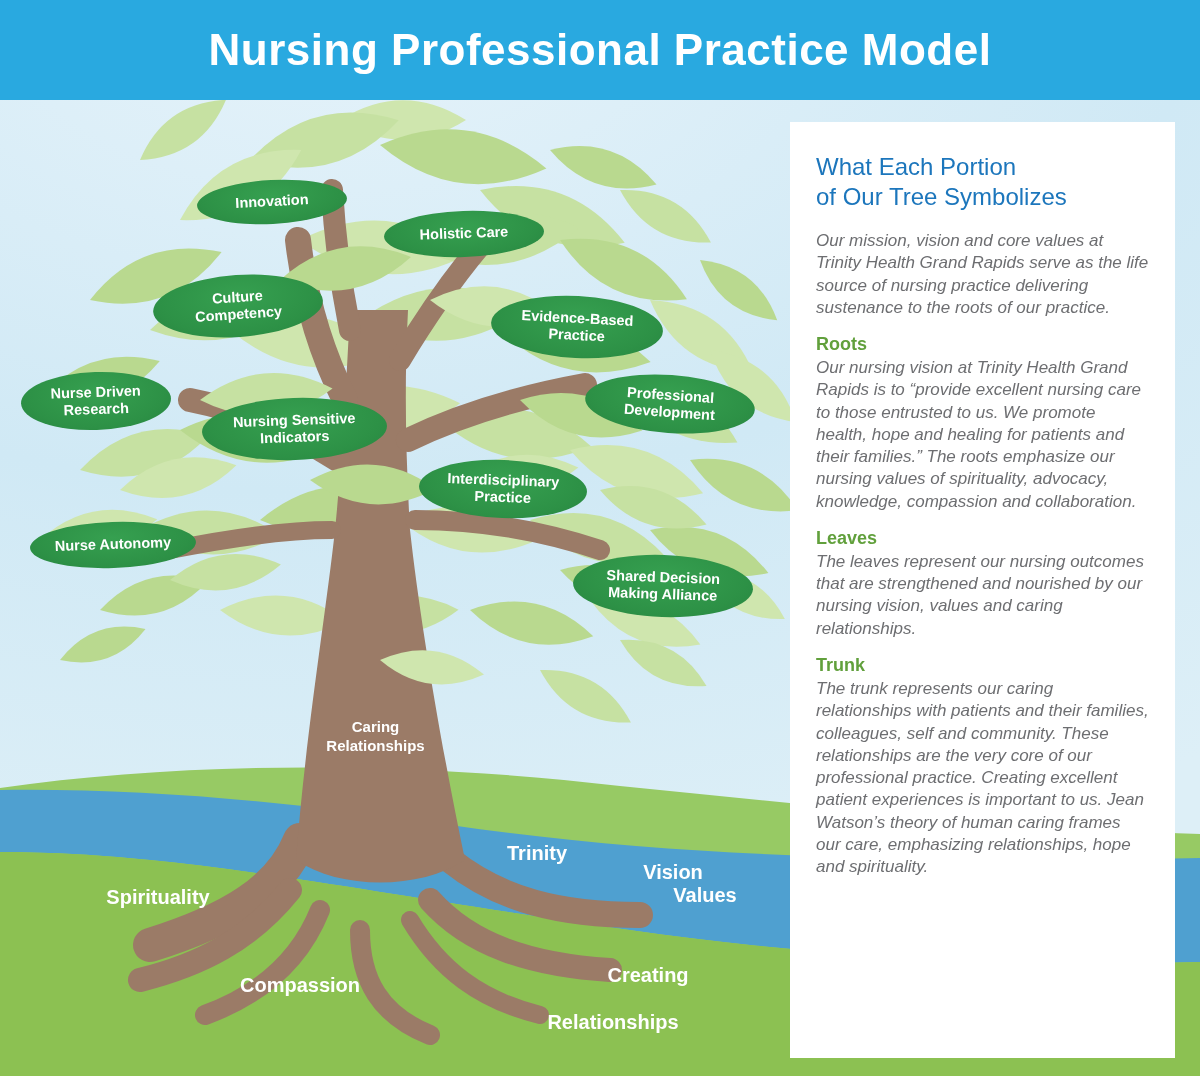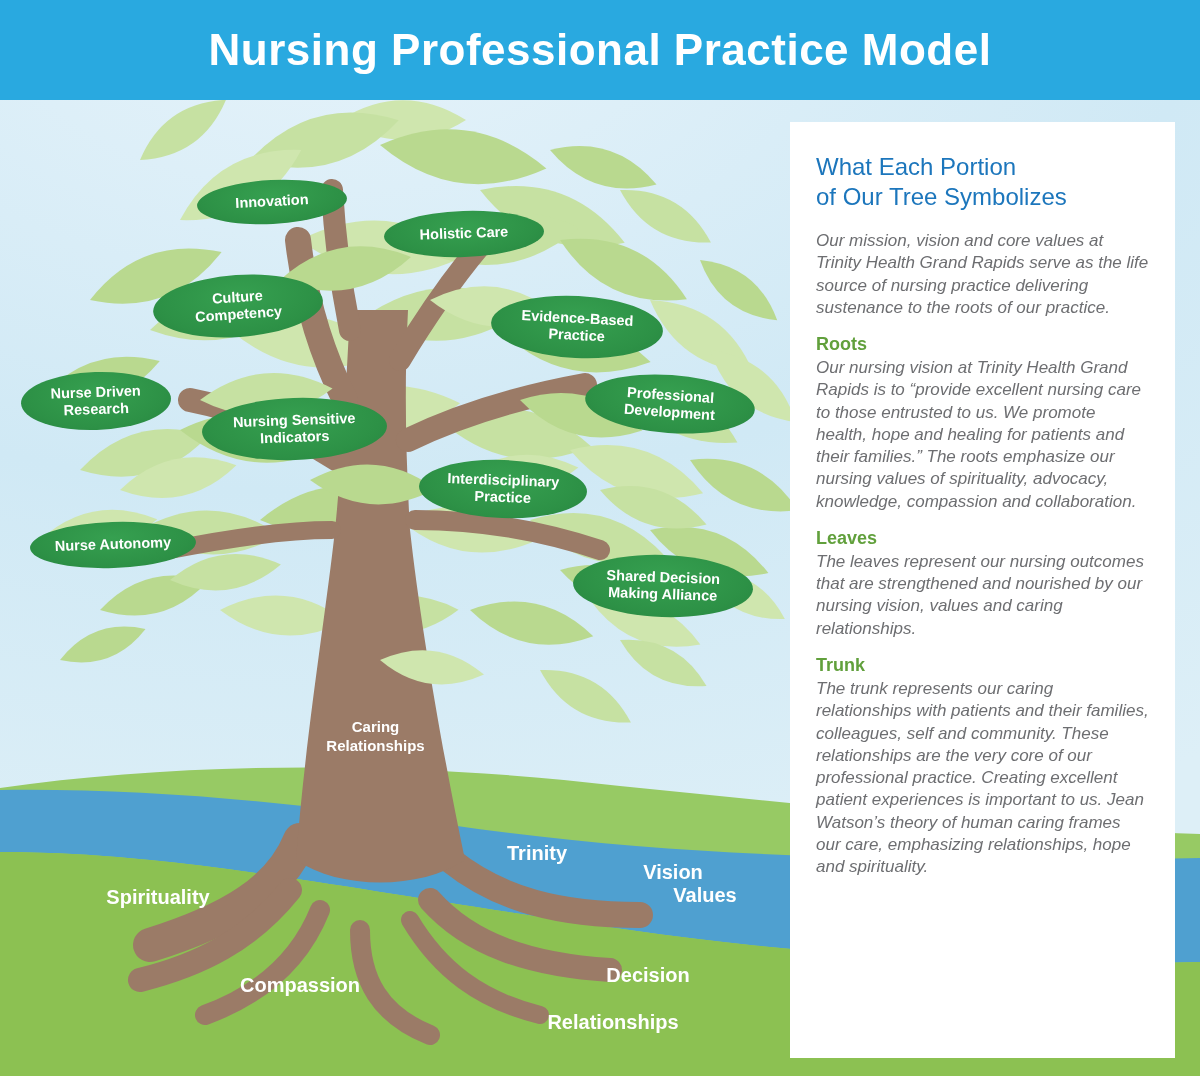--- a/index.html
+++ b/index.html
@@ -180,21 +180,21 @@
 Relationships</div>
 
     <span class="water-word" style="left:537px; top:753px;">Trinity</span>
     <span class="water-word" style="left:625px; top:772px;margin-left:48px;">Vision</span>
     <span class="water-word" style="left:705px; top:795px;">Values</span>
 
     <span class="root-word" style="left:158px; top:797px;">Spirituality</span>
     <span class="root-word" style="left:300px; top:885px;">Compassion</span>
     <span class="root-word" style="left:491px; top:993px;">Knowledge</span>
     <span class="root-word" style="left:613px; top:922px;">Relationships</span>
-    <span class="root-word" style="left:648px; top:875px;">Decision</span>
+    <span class="root-word" style="left:648px; top:875px;">Creating</span>
 
     <aside class="panel">
       <h2 class="panel-title">What Each Portion
 of Our Tree Symbolizes</h2>
 
       <div class="section">
         <p>Our mission, vision and core values at Trinity Health Grand Rapids serve as the life source of nursing practice delivering sustenance to the roots of our practice.</p>
       </div>
       <div class="section">
         <h3>Roots</h3>

